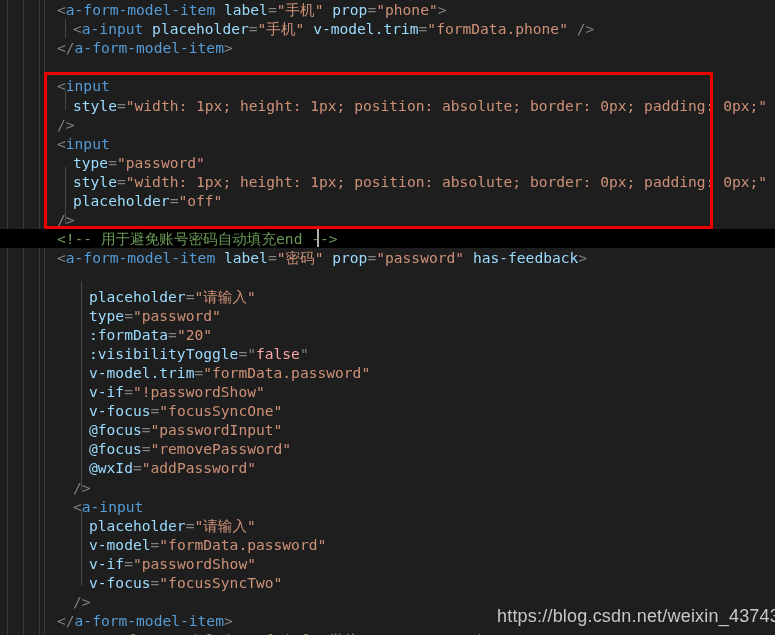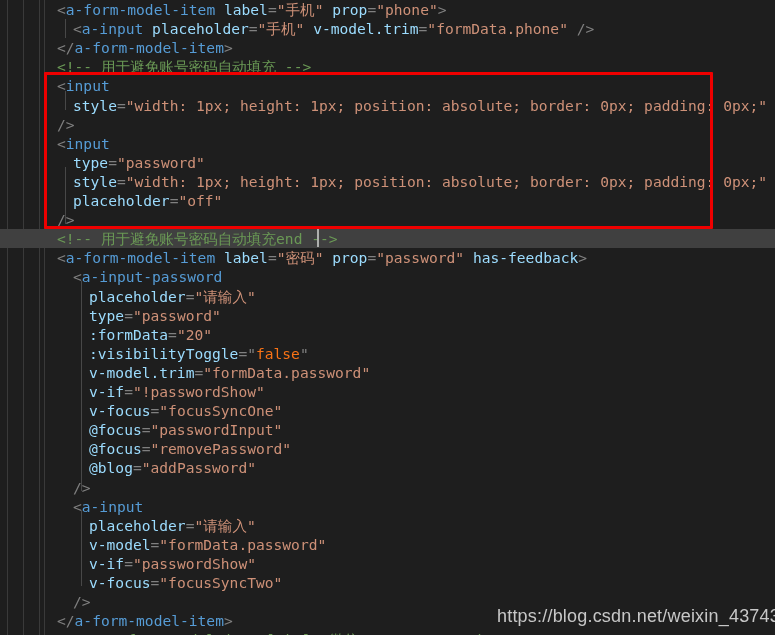--- a/index.html
+++ b/index.html
@@ -57,37 +57,37 @@
     white-space: pre;
     letter-spacing: 0px;
   }
   .line .txt {
     display: inline-block;
     white-space: pre;
   }
 
   
   .line.current {
-    background: #404040;
+    background: #000000;
   }
 
   
   .iguide {
     position: absolute;
     width: 1px;
     background: #484848;
   }
 
   
   .t-punct   { color: #808080; }
   .t-tag     { color: #569cd6; }
   .t-attr    { color: #9cdcfe; }
   .t-str     { color: #ce9178; }
   .t-comment { color: #6a9955; }
-  .t-const   { color: #f97316; }
+  .t-const   { color: #fca5a5; }
   .t-plain   { color: #d4d4d4; }
 
   
   .annot-box {
     position: absolute;
     border: 3px solid #ef0000;
     border-radius: 1px;
     pointer-events: none;
     box-sizing: border-box;
   }
@@ -125,42 +125,40 @@
       <div class="gutter-strip" style="left: 7px;"></div>
       <div class="gutter-strip" style="left: 23px;"></div>
       <div class="gutter-strip" style="left: 39px;"></div>
       <div class="gutter-strip" style="left: 44px;"></div>
     </div>
 
   <div class="code-area" id="code-area">
       <div class="line" style="top: 0px;"><span class="txt" style="display: inline-block; width: 57px;"></span><span class="txt t-punct">&lt;</span><span class="txt t-tag">a-form-model-item</span><span class="txt t-plain"> </span><span class="txt t-attr">label</span><span class="txt t-punct">=</span><span class="txt t-str">"手机"</span><span class="txt t-plain"> </span><span class="txt t-attr">prop</span><span class="txt t-punct">=</span><span class="txt t-str">"phone"</span><span class="txt t-punct">&gt;</span></div>
       <div class="line" style="top: 19.1px;"><span class="txt" style="display: inline-block; width: 73px;"></span><span class="txt t-punct">&lt;</span><span class="txt t-tag">a-input</span><span class="txt t-plain"> </span><span class="txt t-attr">placeholder</span><span class="txt t-punct">=</span><span class="txt t-str">"手机"</span><span class="txt t-plain"> </span><span class="txt t-attr">v-model.trim</span><span class="txt t-punct">=</span><span class="txt t-str">"formData.phone"</span><span class="txt t-plain"> </span><span class="txt t-punct">/&gt;</span></div>
       <div class="line" style="top: 38.2px;"><span class="txt" style="display: inline-block; width: 57px;"></span><span class="txt t-punct">&lt;/</span><span class="txt t-tag">a-form-model-item</span><span class="txt t-punct">&gt;</span></div>
-      <div class="line" style="top: 57.3px;"><span class="txt" style="display: inline-block; width: 57px;"></span><span class="txt t-comment">&lt;!-- 用于避免账号密码自动填充 --&gt;</span></div>
       <div class="line" style="top: 76.4px;"><span class="txt" style="display: inline-block; width: 57px;"></span><span class="txt t-punct">&lt;</span><span class="txt t-tag">input</span></div>
       <div class="line" style="top: 95.5px;"><span class="txt" style="display: inline-block; width: 73px;"></span><span class="txt t-attr">style</span><span class="txt t-punct">=</span><span class="txt t-str">"width: 1px; height: 1px; position: absolute; border: 0px; padding: 0px;"</span></div>
       <div class="line" style="top: 114.6px;"><span class="txt" style="display: inline-block; width: 57px;"></span><span class="txt t-punct">/&gt;</span></div>
       <div class="line" style="top: 133.7px;"><span class="txt" style="display: inline-block; width: 57px;"></span><span class="txt t-punct">&lt;</span><span class="txt t-tag">input</span></div>
       <div class="line" style="top: 152.8px;"><span class="txt" style="display: inline-block; width: 73px;"></span><span class="txt t-attr">type</span><span class="txt t-punct">=</span><span class="txt t-str">"password"</span></div>
       <div class="line" style="top: 171.9px;"><span class="txt" style="display: inline-block; width: 73px;"></span><span class="txt t-attr">style</span><span class="txt t-punct">=</span><span class="txt t-str">"width: 1px; height: 1px; position: absolute; border: 0px; padding: 0px;"</span></div>
       <div class="line" style="top: 191px;"><span class="txt" style="display: inline-block; width: 73px;"></span><span class="txt t-attr">placeholder</span><span class="txt t-punct">=</span><span class="txt t-str">"off"</span></div>
       <div class="line" style="top: 210.1px;"><span class="txt" style="display: inline-block; width: 57px;"></span><span class="txt t-punct">/&gt;</span></div>
       <div class="line current" style="top: 229.2px;"><span class="txt" style="display: inline-block; width: 57px;"></span><span class="txt t-comment">&lt;!-- 用于避免账号密码自动填充end --&gt;</span></div>
       <div class="line" style="top: 248.3px;"><span class="txt" style="display: inline-block; width: 57px;"></span><span class="txt t-punct">&lt;</span><span class="txt t-tag">a-form-model-item</span><span class="txt t-plain"> </span><span class="txt t-attr">label</span><span class="txt t-punct">=</span><span class="txt t-str">"密码"</span><span class="txt t-plain"> </span><span class="txt t-attr">prop</span><span class="txt t-punct">=</span><span class="txt t-str">"password"</span><span class="txt t-plain"> </span><span class="txt t-attr">has-feedback</span><span class="txt t-punct">&gt;</span></div>
-      <div class="line" style="top: 267.4px;"><span class="txt" style="display: inline-block; width: 73px;"></span><span class="txt t-punct">&lt;</span><span class="txt t-tag">a-input-password</span></div>
       <div class="line" style="top: 286.5px;"><span class="txt" style="display: inline-block; width: 89px;"></span><span class="txt t-attr">placeholder</span><span class="txt t-punct">=</span><span class="txt t-str">"请输入"</span></div>
       <div class="line" style="top: 305.6px;"><span class="txt" style="display: inline-block; width: 89px;"></span><span class="txt t-attr">type</span><span class="txt t-punct">=</span><span class="txt t-str">"password"</span></div>
       <div class="line" style="top: 324.7px;"><span class="txt" style="display: inline-block; width: 89px;"></span><span class="txt t-attr">:formData</span><span class="txt t-punct">=</span><span class="txt t-str">"20"</span></div>
       <div class="line" style="top: 343.8px;"><span class="txt" style="display: inline-block; width: 89px;"></span><span class="txt t-attr">:visibilityToggle</span><span class="txt t-punct">=</span><span class="txt t-punct">"</span><span class="txt t-const">false</span><span class="txt t-punct">"</span></div>
       <div class="line" style="top: 362.9px;"><span class="txt" style="display: inline-block; width: 89px;"></span><span class="txt t-attr">v-model.trim</span><span class="txt t-punct">=</span><span class="txt t-str">"formData.password"</span></div>
       <div class="line" style="top: 382px;"><span class="txt" style="display: inline-block; width: 89px;"></span><span class="txt t-attr">v-if</span><span class="txt t-punct">=</span><span class="txt t-str">"!passwordShow"</span></div>
       <div class="line" style="top: 401.1px;"><span class="txt" style="display: inline-block; width: 89px;"></span><span class="txt t-attr">v-focus</span><span class="txt t-punct">=</span><span class="txt t-str">"focusSyncOne"</span></div>
       <div class="line" style="top: 420.2px;"><span class="txt" style="display: inline-block; width: 89px;"></span><span class="txt t-attr">@focus</span><span class="txt t-punct">=</span><span class="txt t-str">"passwordInput"</span></div>
       <div class="line" style="top: 439.3px;"><span class="txt" style="display: inline-block; width: 89px;"></span><span class="txt t-attr">@focus</span><span class="txt t-punct">=</span><span class="txt t-str">"removePassword"</span></div>
-      <div class="line" style="top: 458.4px;"><span class="txt" style="display: inline-block; width: 89px;"></span><span class="txt t-attr">@blog</span><span class="txt t-punct">=</span><span class="txt t-str">"addPassword"</span></div>
+      <div class="line" style="top: 458.4px;"><span class="txt" style="display: inline-block; width: 89px;"></span><span class="txt t-attr">@wxId</span><span class="txt t-punct">=</span><span class="txt t-str">"addPassword"</span></div>
       <div class="line" style="top: 477.5px;"><span class="txt" style="display: inline-block; width: 73px;"></span><span class="txt t-punct">/&gt;</span></div>
       <div class="line" style="top: 496.6px; text-decoration: underline;"><span class="txt" style="display: inline-block; width: 73px;"></span><span class="txt t-punct">&lt;</span><span class="txt t-tag">a-input</span></div>
       <div class="line" style="top: 515.7px;"><span class="txt" style="display: inline-block; width: 89px;"></span><span class="txt t-attr">placeholder</span><span class="txt t-punct">=</span><span class="txt t-str">"请输入"</span></div>
       <div class="line" style="top: 534.8px;"><span class="txt" style="display: inline-block; width: 89px;"></span><span class="txt t-attr">v-model</span><span class="txt t-punct">=</span><span class="txt t-str">"formData.password"</span></div>
       <div class="line" style="top: 553.9px;"><span class="txt" style="display: inline-block; width: 89px;"></span><span class="txt t-attr">v-if</span><span class="txt t-punct">=</span><span class="txt t-str">"passwordShow"</span></div>
       <div class="line" style="top: 573px;"><span class="txt" style="display: inline-block; width: 89px;"></span><span class="txt t-attr">v-focus</span><span class="txt t-punct">=</span><span class="txt t-str">"focusSyncTwo"</span></div>
       <div class="line" style="top: 592.1px;"><span class="txt" style="display: inline-block; width: 73px;"></span><span class="txt t-punct">/&gt;</span></div>
       <div class="line" style="top: 611.2px;"><span class="txt" style="display: inline-block; width: 57px;"></span><span class="txt t-punct">&lt;/</span><span class="txt t-tag">a-form-model-item</span><span class="txt t-punct">&gt;</span></div>
       <div class="line partial" style="top: 630.3px;"><span class="txt" style="display: inline-block; width: 57px;"></span><span class="txt t-comment">&lt;!-- &lt;a-form-model-item label="微信ID" prop="wxId"&gt;</span></div>
     </div>

